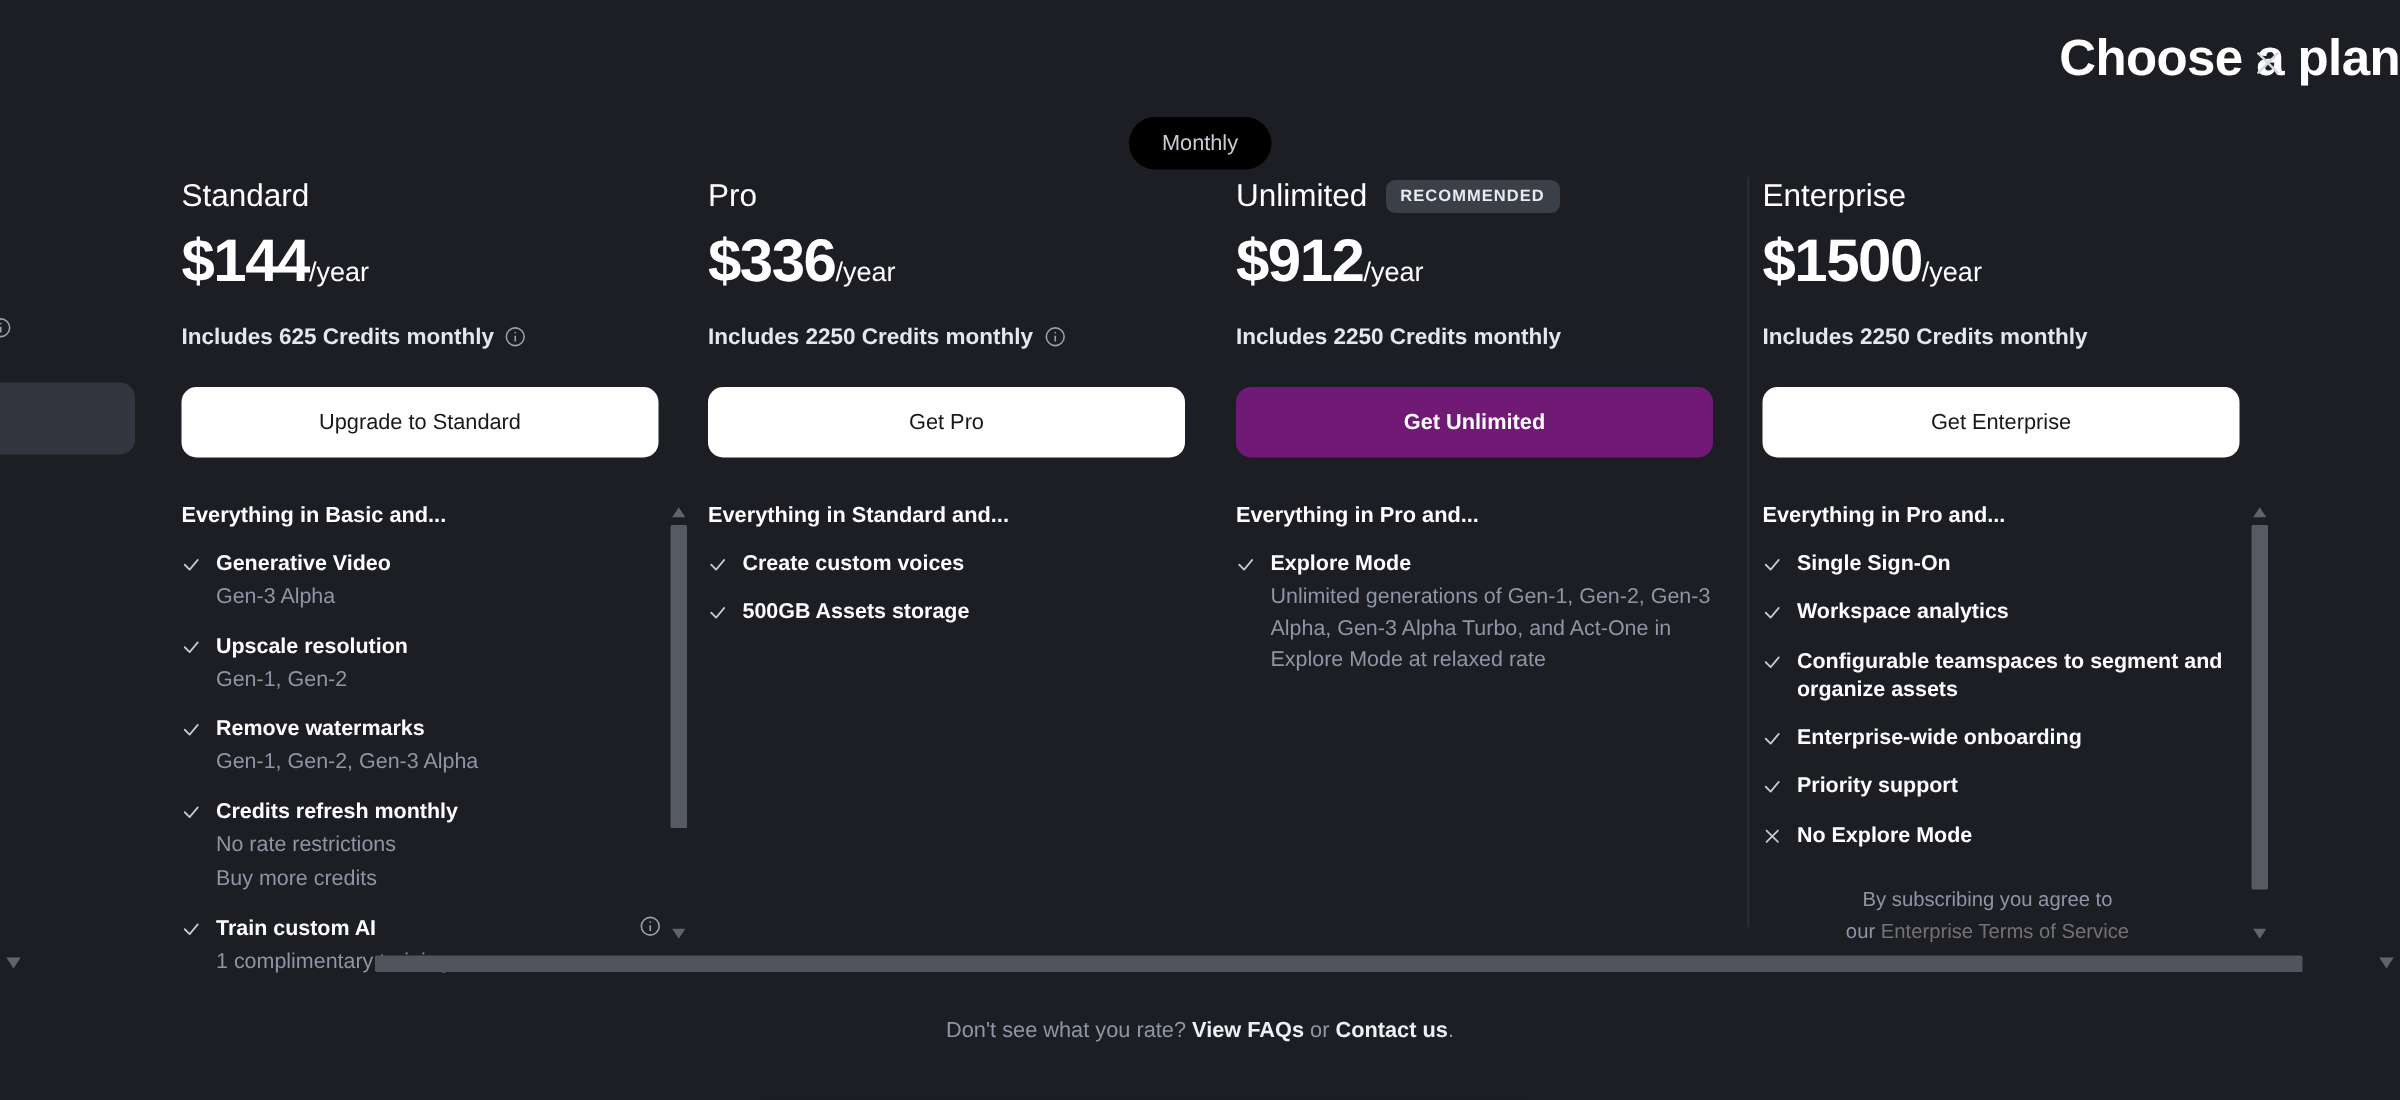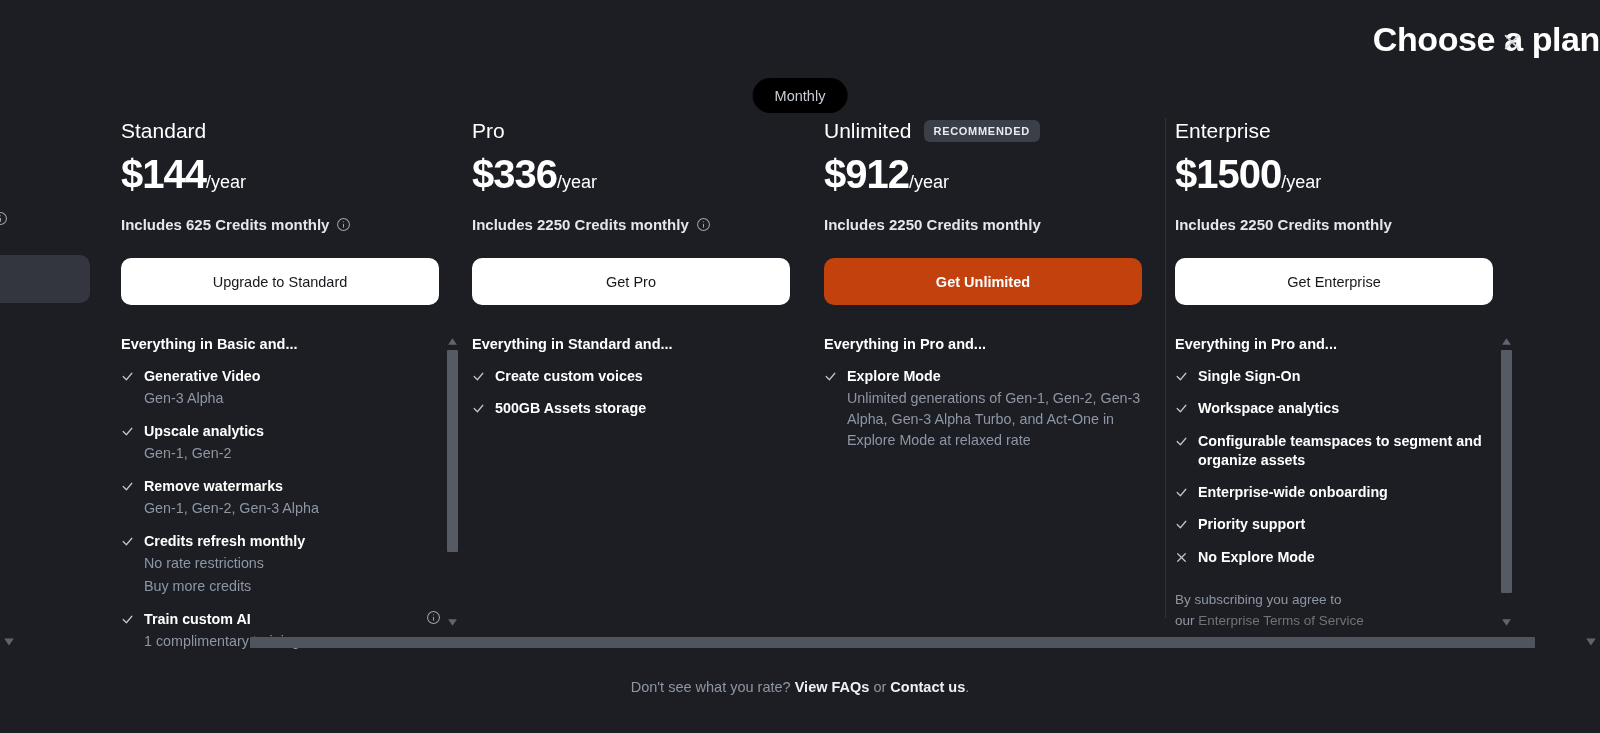--- a/index.html
+++ b/index.html
@@ -67,21 +67,21 @@
   .info-icon { width: 15px; height: 15px; color: #9aa1ad; flex: none; cursor: pointer; }
   .info-icon svg { width: 15px; height: 15px; display: block; }
 
   .cta {
     margin-top: 25px; width: 318px; height: 47px; border-radius: 10px;
     display: flex; align-items: center; justify-content: center;
     font-size: 14.5px; cursor: pointer; border: none;
     font-family: "Liberation Sans", sans-serif;
   }
   .cta.light { background: #ffffff; color: #16181c; font-weight: 400; }
-  .cta.primary { background: #c2410c; color: #ffffff; font-weight: 700; }
+  .cta.primary { background: #701a75; color: #ffffff; font-weight: 700; }
 
   .feat-wrap { position: relative; margin-top: 31px; height: 290px; }
   .feat-head { font-size: 14.5px; font-weight: 700; color: #ffffff; }
   .feat-list { margin-top: 15px; }
   .feat { display: flex; gap: 10px; margin-bottom: 13px; }
   .tick { width: 13px; flex: none; margin-top: 3px; color: #c3c8d1; }
   .tick svg { width: 13px; height: 13px; display: block; }
   .feat-body { flex: 1; min-width: 0; }
   .feat-title-row { display: flex; align-items: flex-start; justify-content: space-between; gap: 8px; }
   .feat-title { font-size: 14.3px; font-weight: 700; color: #ffffff; line-height: 1.35; }
@@ -97,21 +97,21 @@
   .vscroll .arrow-up { top: 0; }
   .vscroll .arrow-dn { bottom: 0; }
   .vscroll .thumb {
     position: absolute; left: 1px; width: 11px; background: #555a63; border-radius: 1px;
     cursor: pointer;
   }
 
   
   .terms {
     position: absolute; left: 1175px; top: 590px; width: 300px;
-    font-size: 13.5px; color: #8e96a5; line-height: 1.55;
+    text-align: center; font-size: 13.5px; color: #8e96a5; line-height: 1.55;
   }
   .terms a { color: #737373; cursor: pointer; }
 
   
   .ghost-btn {
     position: absolute; left: -60px; top: 255px; width: 150px; height: 48px;
     background: #33353f; border-radius: 10px;
   }
   .ghost-info {
     position: absolute; left: -7px; top: 211px; width: 15px; height: 15px; color: #9aa1ad;
@@ -203,21 +203,21 @@
               <div class="feat-sub">Gen-3 Alpha</div>
             </div>
           </div>
           <div class="feat">
             <span class="tick">
               <svg viewBox="0 0 24 24" fill="none" stroke="currentColor" stroke-width="2.2" stroke-linecap="round" stroke-linejoin="round">
                   <polyline points="4,12 10,18 20,6"></polyline>
                 </svg>
             </span>
             <div class="feat-body">
-              <div class="feat-title">Upscale analytics</div>
+              <div class="feat-title">Upscale resolution</div>
               <div class="feat-sub">Gen-1, Gen-2</div>
             </div>
           </div>
           <div class="feat">
             <span class="tick">
               <svg viewBox="0 0 24 24" fill="none" stroke="currentColor" stroke-width="2.2" stroke-linecap="round" stroke-linejoin="round">
                   <polyline points="4,12 10,18 20,6"></polyline>
                 </svg>
             </span>
             <div class="feat-body">

